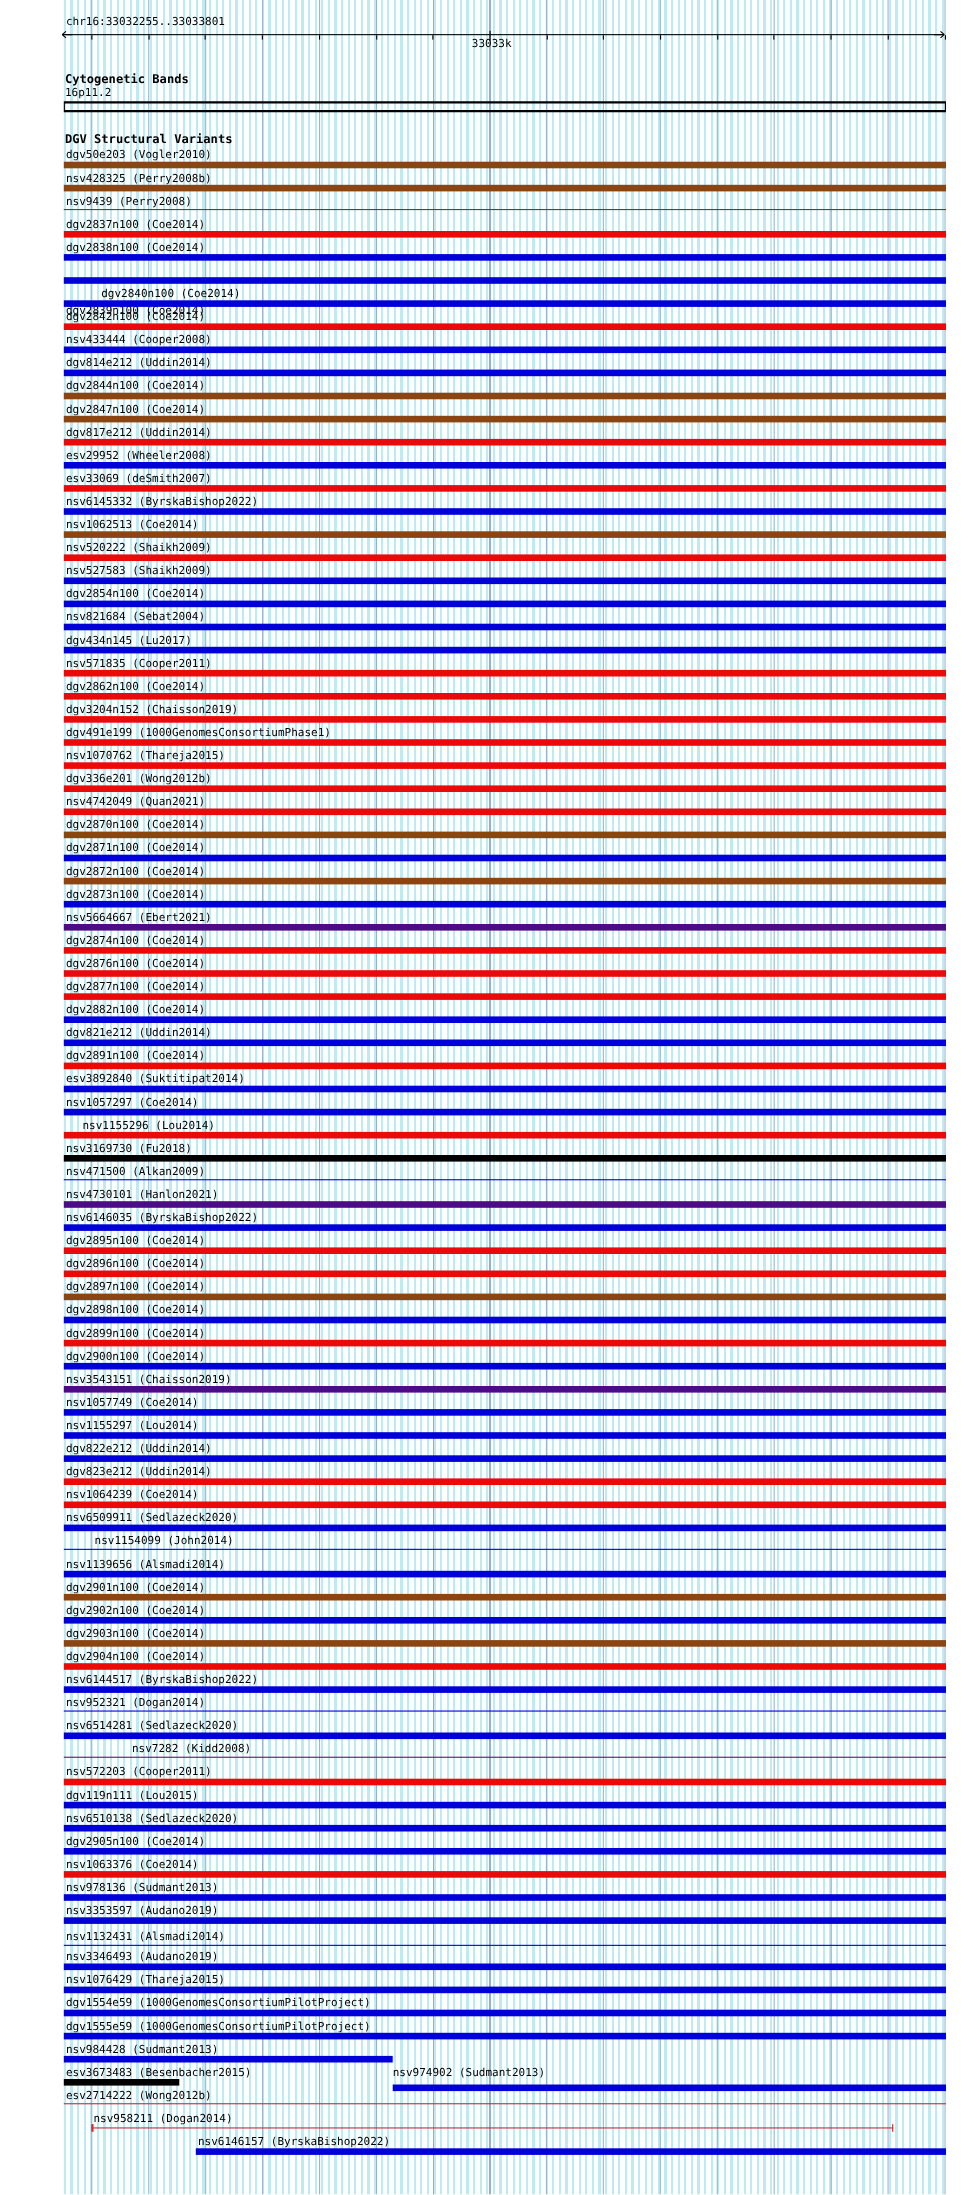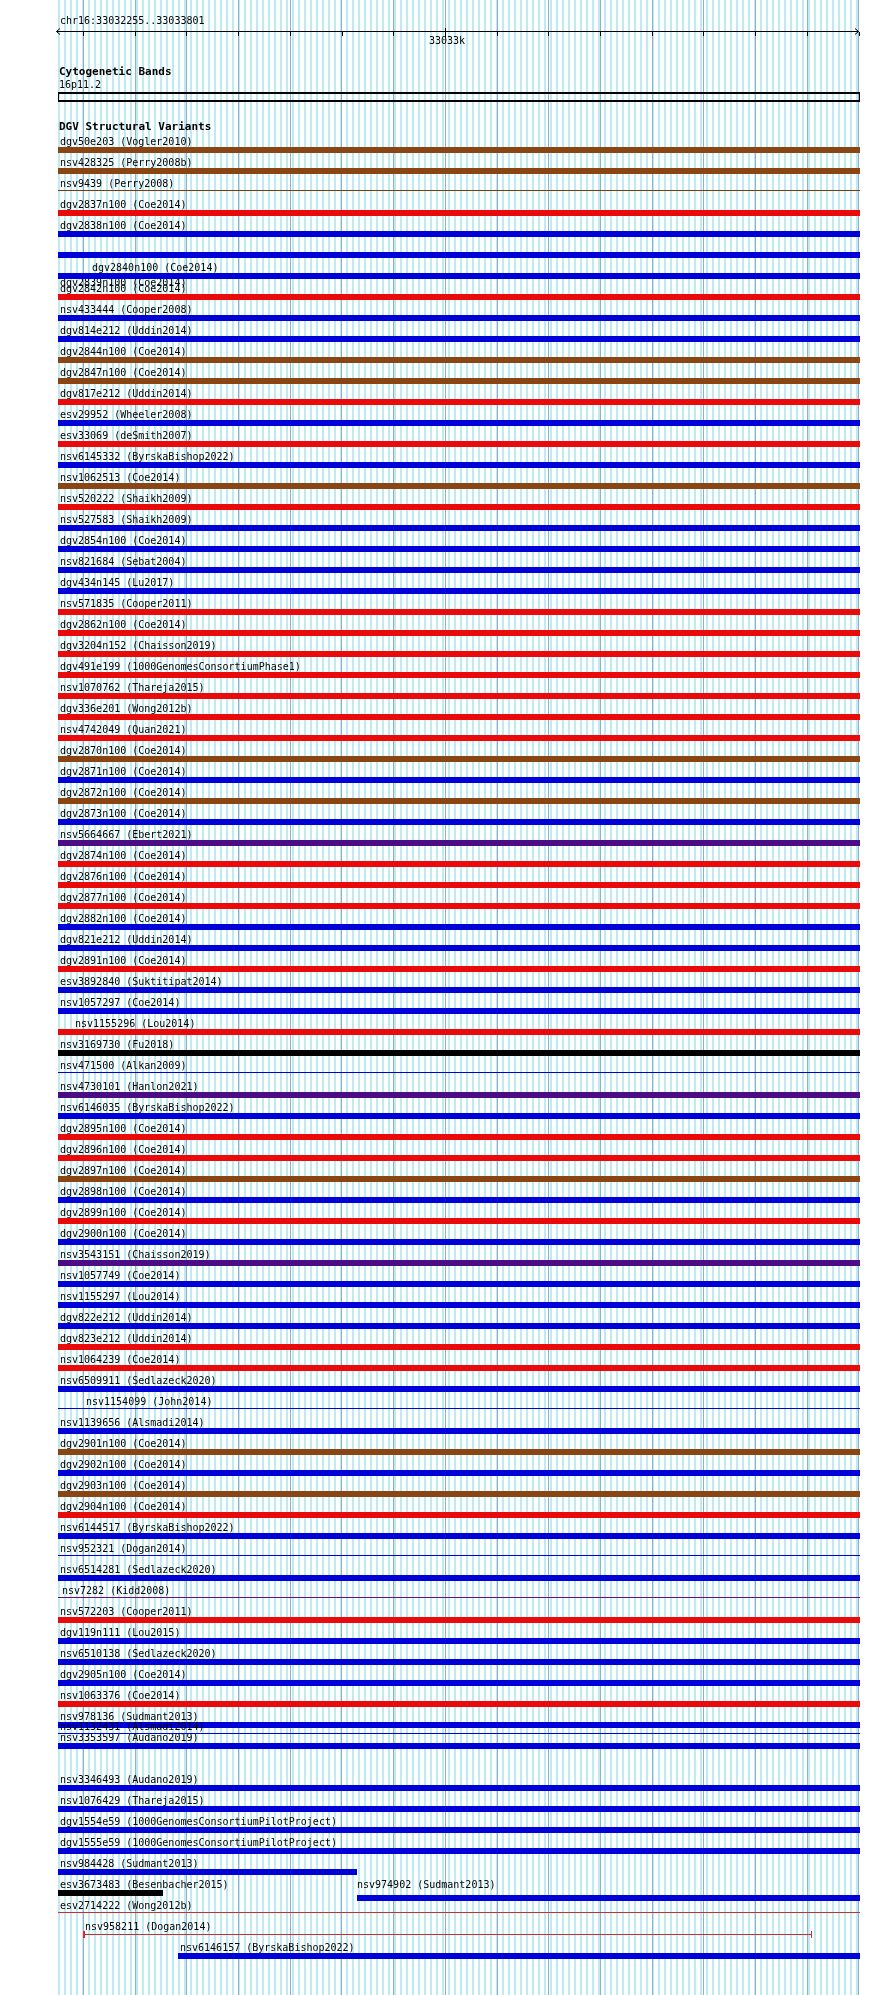--- a/index.html
+++ b/index.html
@@ -347,21 +347,21 @@
     </div>
     <div class="row" style="top: 1407px;">
       <span class="rowlabel" style="left: 2px;">nsv952321 (Dogan2014)</span>
       <div class="bar line" style="left: 0px; width: 802px; background: rgb(0, 0, 216);"></div>
     </div>
     <div class="row" style="top: 1428px;">
       <span class="rowlabel" style="left: 2px;">nsv6514281 (Sedlazeck2020)</span>
       <div class="bar" style="left: 0px; width: 802px; background: rgb(0, 0, 216);"></div>
     </div>
     <div class="row" style="top: 1449px;">
-      <span class="rowlabel" style="left: 4px;">nsv7282 (Kidd2008)</span>
+      <span class="rowlabel" style="left: 18px; padding-left: 44px;">nsv7282 (Kidd2008)</span>
       <div class="bar line" style="left: 0px; width: 802px; background: rgb(109, 13, 125);"></div>
     </div>
     <div class="row" style="top: 1470px;">
       <span class="rowlabel" style="left: 2px;">nsv572203 (Cooper2011)</span>
       <div class="bar" style="left: 0px; width: 802px; background: rgb(234, 10, 10);"></div>
     </div>
     <div class="row" style="top: 1491px;">
       <span class="rowlabel" style="left: 2px;">dgv119n111 (Lou2015)</span>
       <div class="bar" style="left: 0px; width: 802px; background: rgb(0, 0, 216);"></div>
     </div>
@@ -378,21 +378,21 @@
       <div class="bar" style="left: 0px; width: 802px; background: rgb(234, 10, 10);"></div>
     </div>
     <div class="row" style="top: 1575px;">
       <span class="rowlabel" style="left: 2px;">nsv978136 (Sudmant2013)</span>
       <div class="bar" style="left: 0px; width: 802px; background: rgb(0, 0, 216);"></div>
     </div>
     <div class="row" style="top: 1596px;">
       <span class="rowlabel" style="left: 2px;">nsv3353597 (Audano2019)</span>
       <div class="bar" style="left: 0px; width: 802px; background: rgb(0, 0, 216);"></div>
     </div>
-    <div class="row" style="top: 1585px;">
+    <div class="row" style="top: 1620px;">
       <span class="rowlabel" style="left: 2px;">nsv1132431 (Alsmadi2014)</span>
       <div class="bar line" style="left: 0px; width: 802px; background: rgb(0, 0, 216);"></div>
     </div>
     <div class="row" style="top: 1638px;">
       <span class="rowlabel" style="left: 2px;">nsv3346493 (Audano2019)</span>
       <div class="bar" style="left: 0px; width: 802px; background: rgb(0, 0, 216);"></div>
     </div>
     <div class="row" style="top: 1659px;">
       <span class="rowlabel" style="left: 2px;">nsv1076429 (Thareja2015)</span>
       <div class="bar" style="left: 0px; width: 802px; background: rgb(0, 0, 216);"></div>

